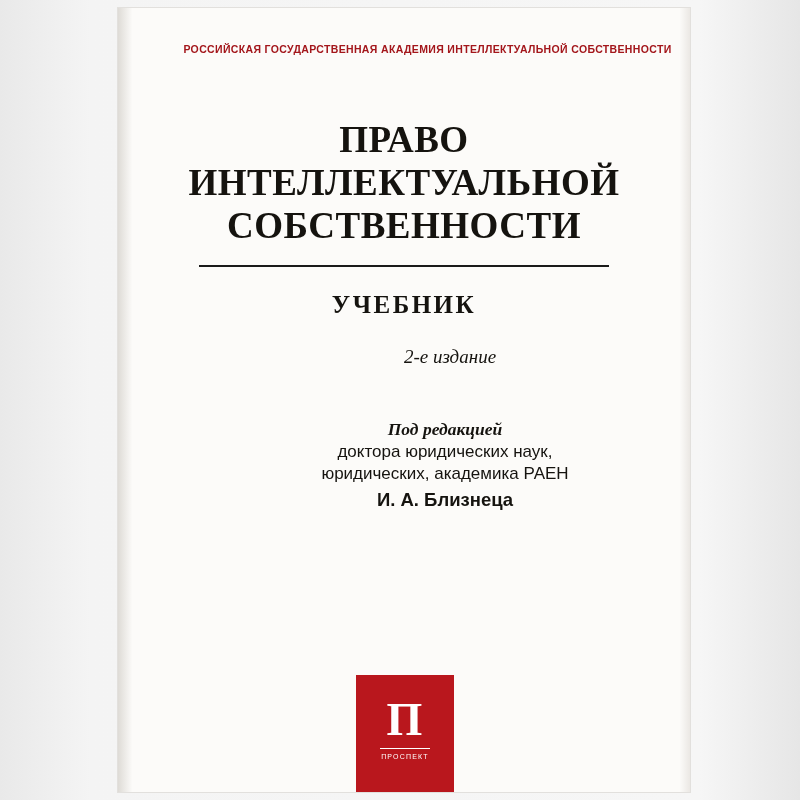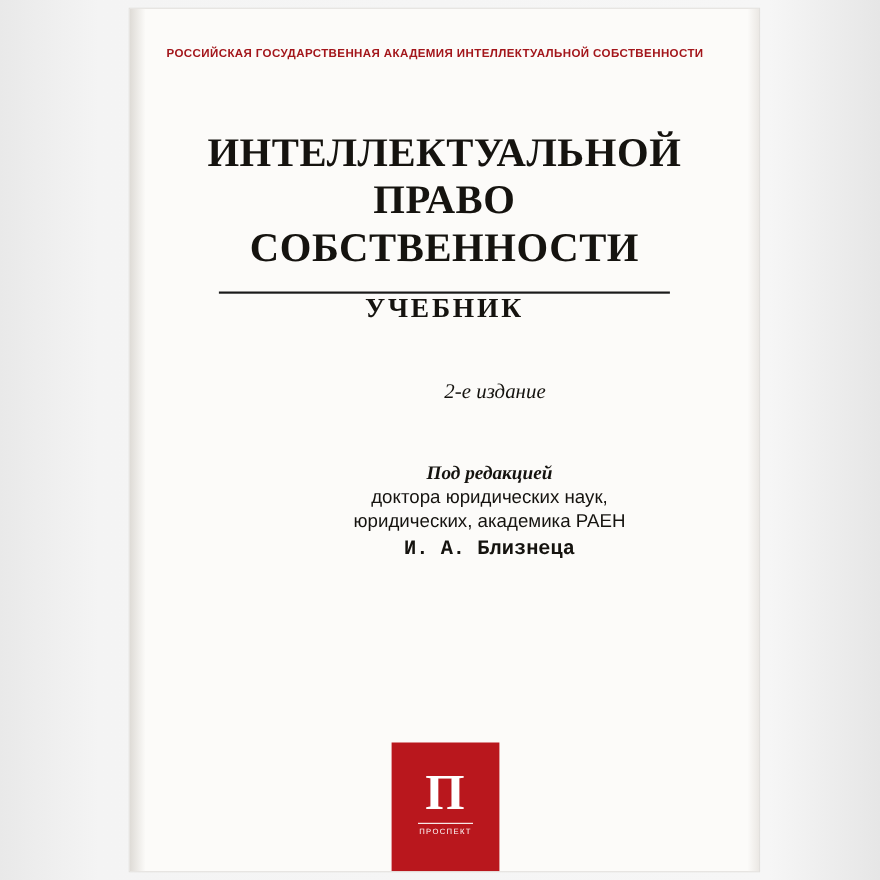--- a/index.html
+++ b/index.html
@@ -64,20 +64,21 @@
     top: 34px;
     left: 0;
     width: 555px;
     text-align: center;
     color: #a3161b;
     font-family: "Liberation Sans", sans-serif;
     font-weight: bold;
     font-size: 10.5px;
     letter-spacing: 0.35px;
     line-height: 14px;
+    padding-left: 32px;
   }
 
   .title-block {
     position: absolute;
     top: 110px;
     left: 0;
     width: 572px;
     text-align: center;
   }
   .title-line {
@@ -90,21 +91,21 @@
   }
 
   .rule {
     width: 410px;
     height: 2px;
     background: #1a1a1a;
     margin: 18px auto 0 auto;
   }
 
   .subtitle {
-    margin-top: 0;
+    margin-top: 24px;
     font-family: "Liberation Serif", serif;
     font-weight: bold;
     font-size: 25px;
     letter-spacing: 2.5px;
     color: #15130f;
   }
 
   .edition {
     position: absolute;
     top: 338px;
@@ -132,21 +133,21 @@
     font-weight: bold;
     font-size: 17.5px;
     line-height: 23px;
   }
   .editor-desc {
     font-family: Liberation Sans, sans-serif;
     font-size: 17px;
     line-height: 22px;
   }
   .editor-name {
-    font-family: Liberation Mono, monospace;
+    font-family: Liberation Sans, sans-serif;
     font-weight: bold;
     font-size: 18.5px;
     line-height: 25px;
     margin-top: 2px;
   }
 
   
   .logo {
     position: absolute;
     left: 238px;
@@ -194,22 +195,22 @@
 <body>
 
 <div class="page">
   <div class="cover">
     <div class="cover-spine"></div>
     <div class="cover-rightedge"></div>
 
     <div class="publisher-line">РОССИЙСКАЯ ГОСУДАРСТВЕННАЯ АКАДЕМИЯ ИНТЕЛЛЕКТУАЛЬНОЙ СОБСТВЕННОСТИ</div>
 
     <div class="title-block">
+      <div class="title-line">ПРАВО</div>
       <div class="title-line">ИНТЕЛЛЕКТУАЛЬНОЙ</div>
-      <div class="title-line">ПРАВО</div>
       <div class="title-line">СОБСТВЕННОСТИ</div>
       <div class="rule"></div>
       <div class="subtitle">УЧЕБНИК</div>
     </div>
 
     <div class="edition">2-е издание</div>
 
     <div class="editor-block">
       <div class="editor-label">Под редакцией</div>
       <div class="editor-desc">доктора юридических наук,</div>

